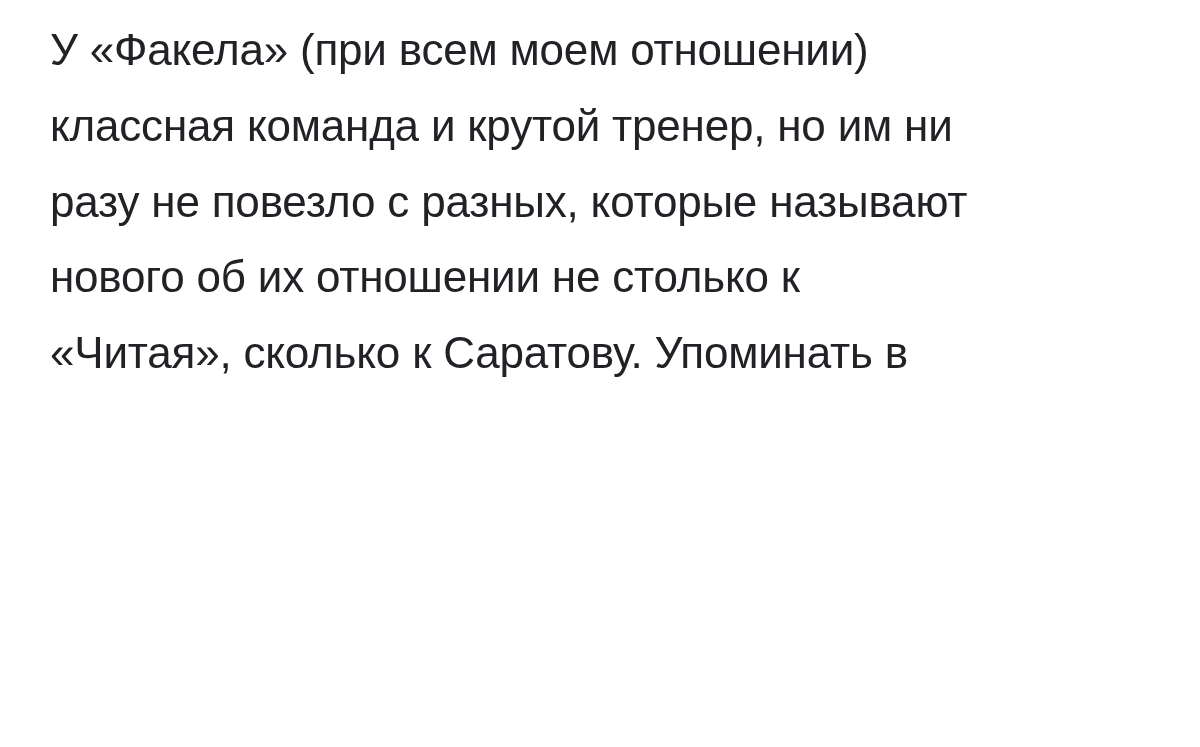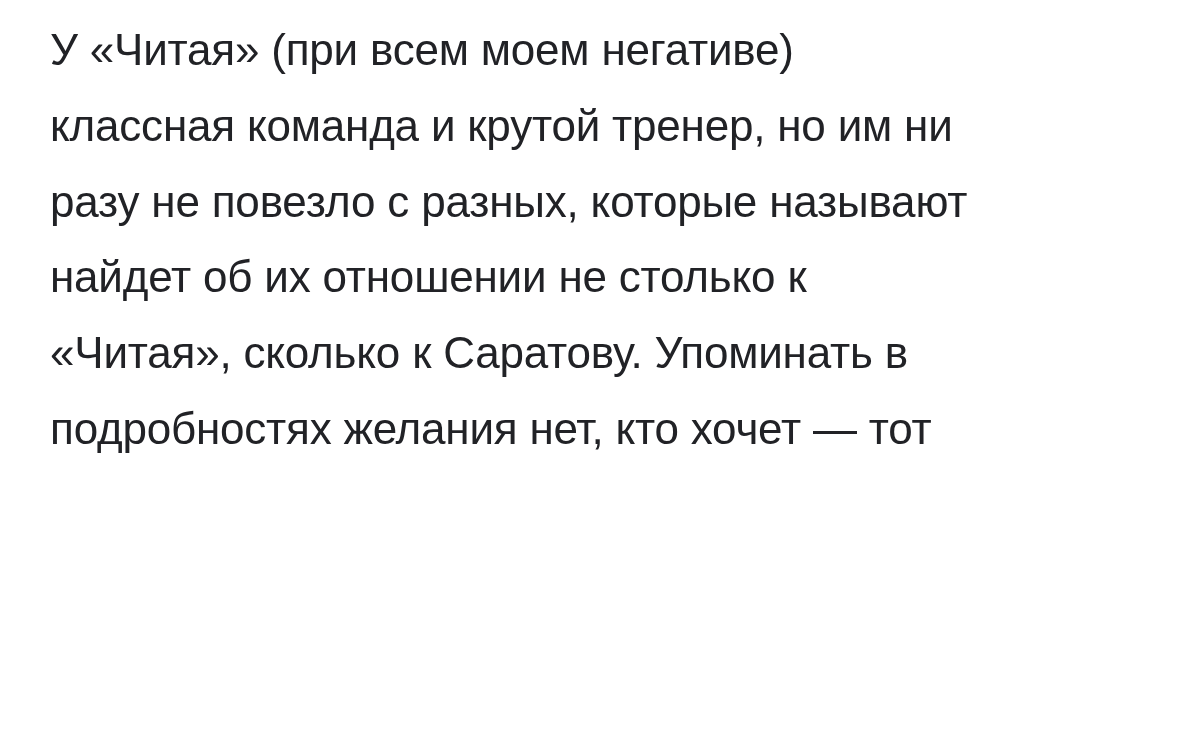--- a/index.html
+++ b/index.html
@@ -24,19 +24,18 @@
     -webkit-font-smoothing: antialiased;
   }
   .article-text .line {
     white-space: nowrap;
   }
 </style>
 </head>
 <body>
 
 <div class="article-text">
-  <div class="line">У «Читая» (при всем моем негативе)</div>
+  <div class="line">У «Факела» (при всем моем отношении)</div>
   <div class="line">классная команда и крутой тренер, но им ни</div>
   <div class="line">разу не повезло с разных, которые называют</div>
-  <div class="line">найдет об их отношении не столько к</div>
+  <div class="line">нового об их отношении не столько к</div>
   <div class="line">«Читая», сколько к Саратову. Упоминать в</div>
-  <div class="line">подробностях желания нет, кто хочет — тот</div>
 </div>
 
 </body></html>

